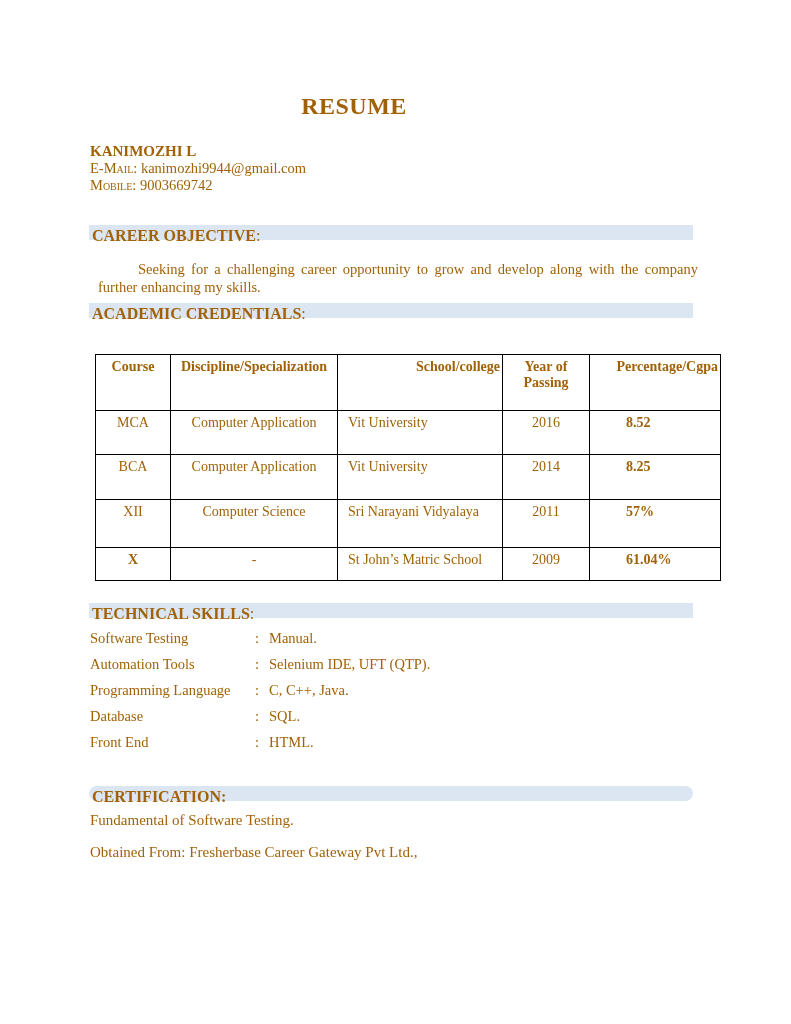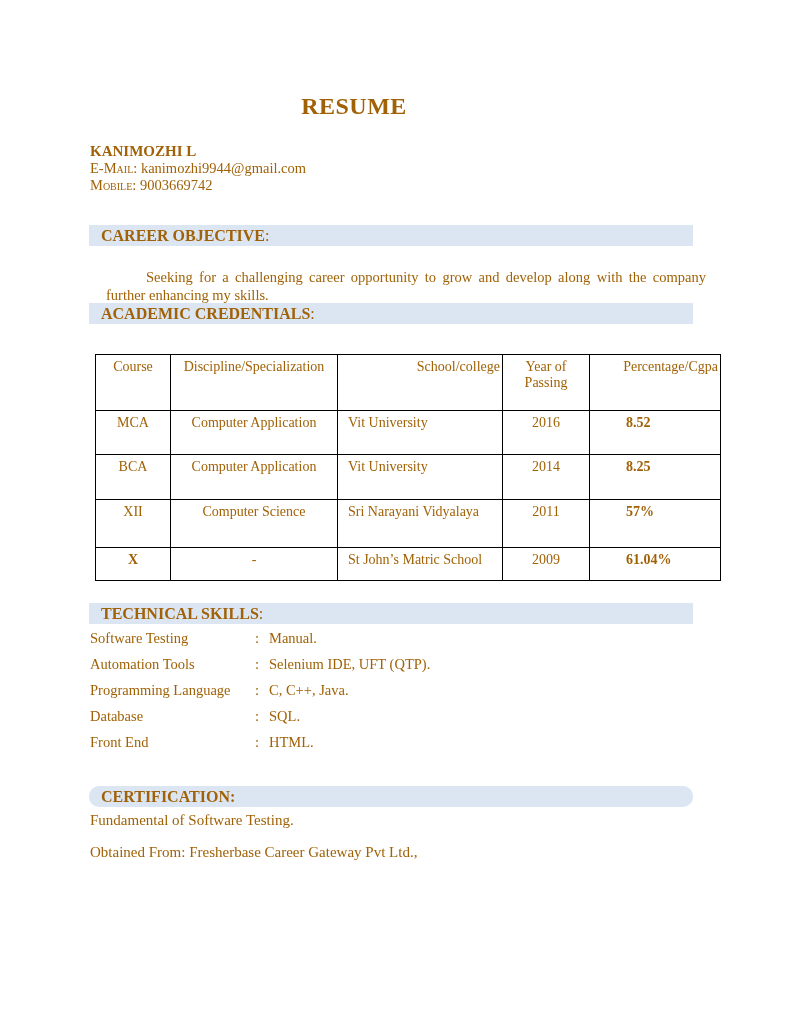--- a/index.html
+++ b/index.html
@@ -16,54 +16,54 @@
     left:90px;top:93px;width:528px;
     text-align:center;
     font-size:24px;font-weight:bold;
     letter-spacing:0.5px;
     line-height:1.1;
   }
   .contact{left:90px;top:143px;width:420px;font-size:14.5px;line-height:17px;}
   .contact .name{font-weight:bold;font-size:15px;}
   .sc{font-variant:small-caps;}
   .bar{
-    left:89px;width:604px;height:21px;
+    left:89px;width:604px;height:15px;
     background:#dbe6f2;
     font-size:16px;line-height:21px;
-    padding-left:12px;
+    padding-left:3px;
     box-sizing:border-box;
   }
   .bar .hb{font-weight:bold;}
   .bar .hc{font-weight:normal;}
   .bar-objective{top:225px;}
   .bar-academic{top:303px;}
   .bar-skills{top:603px;}
   .bar-cert{top:786px;border-radius:10px;}
   .objective{
     left:90px;top:252px;width:600px;
     font-size:14.5px;line-height:18px;
     text-align:justify;
     text-indent:40px;
-    margin:16px;
+    margin:8px;
   }
   table.acad{
     position:absolute;left:95px;top:354px;
     border-collapse:collapse;
     width:600px;
     font-size:14px;
     table-layout:fixed;
   }
   table.acad td,table.acad th{
     border:1.5px solid #000;
     vertical-align:top;
     padding:4px 2px 0 2px;
     text-align:center;
     font-weight:normal;
   }
-  table.acad th{font-weight:normal;}
+  table.acad th{font-weight:bold;}
   table.acad .c1{width:70px;}
   table.acad .c2{width:162px;}
   table.acad .c3{width:160px;text-align:left;padding-left:10px;}
   table.acad .c4{width:82px;}
   table.acad .c5{width:126px;text-align:left;padding-left:36px;}
   table.acad th.c3,table.acad th.c5{text-align:right;padding-left:2px;}
   table.acad .bold{font-weight:bold;}
   tr.h-row{height:56px;}
   tr.r0{height:44px;}
   tr.r1{height:45px;margin-top:12px;}

